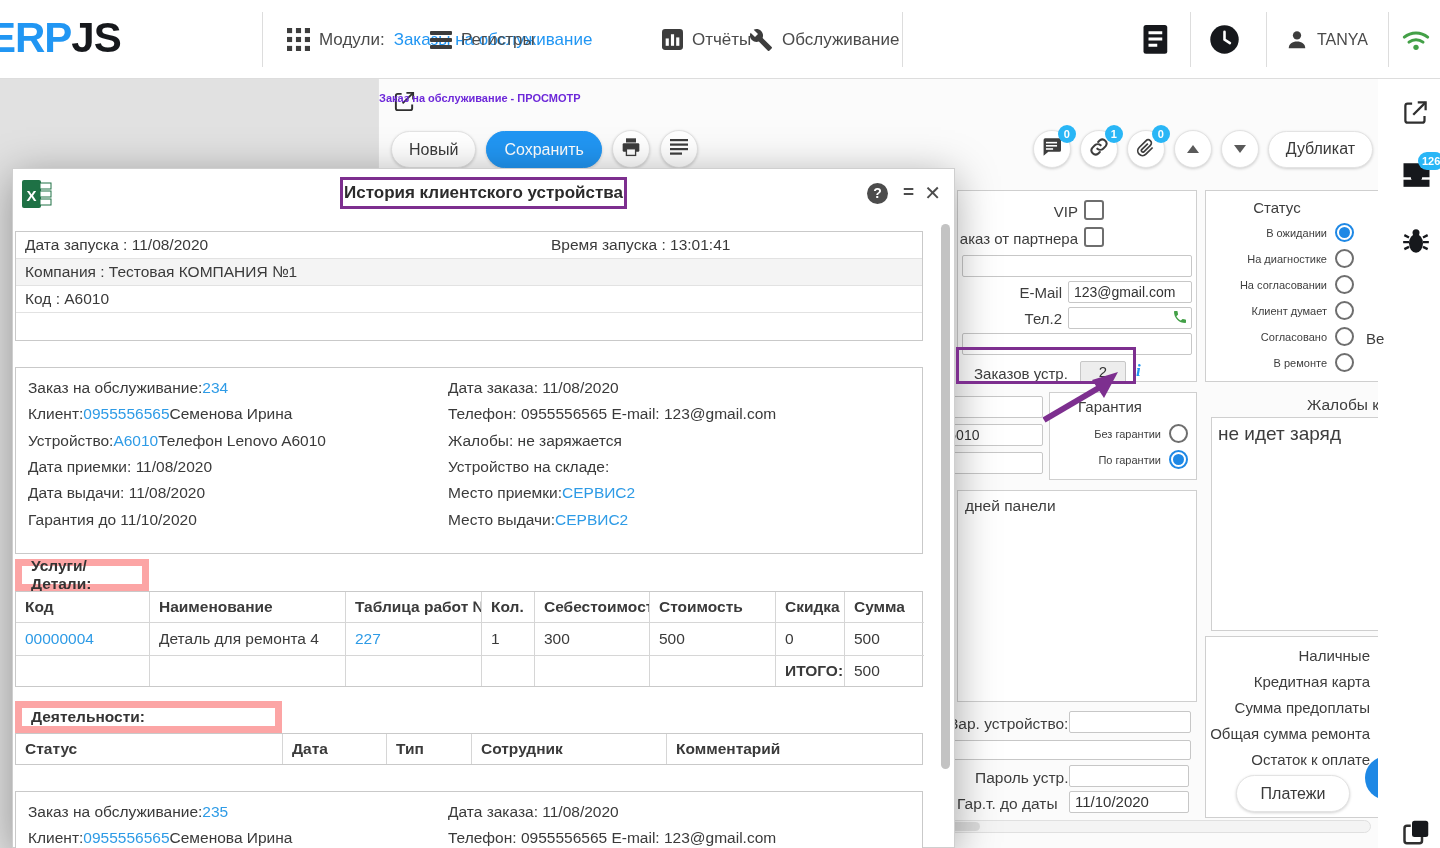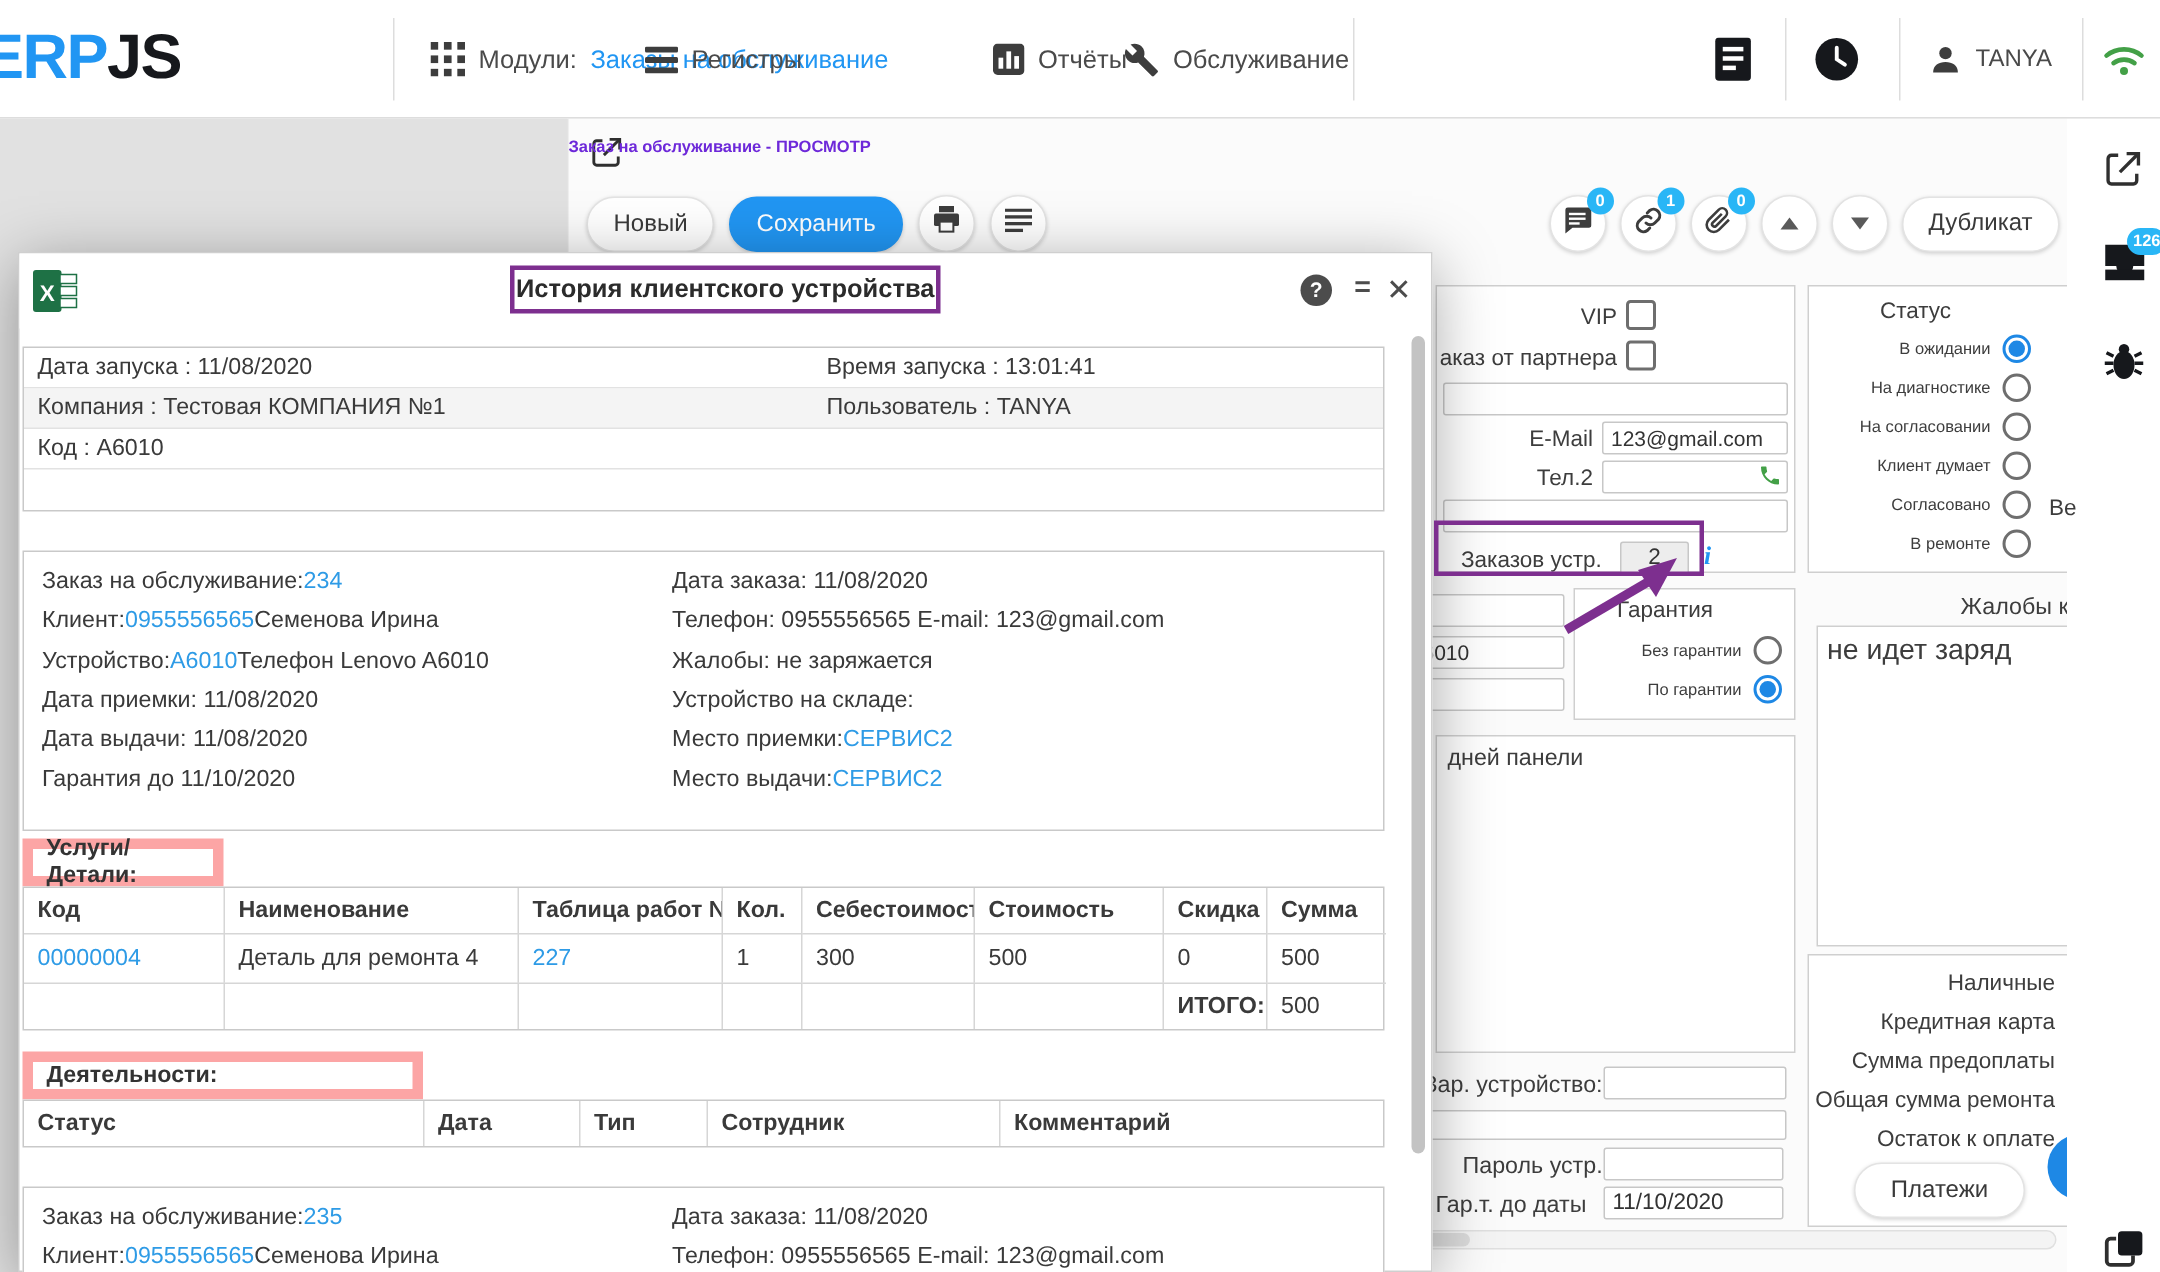--- a/index.html
+++ b/index.html
@@ -407,21 +407,20 @@
     </div>
     <div class="vthumb"></div>
 
     <div class="info-tbl">
       <div class="info-row">
         <div class="info-cell">Дата запуска : 11/08/2020</div>
         <div class="info-cell" style="padding-left:4px">Время запуска : 13:01:41</div>
       </div>
       <div class="info-row" style="background:#f4f4f4">
         <div class="info-cell">Компания : Тестовая КОМПАНИЯ №1</div>
-        <div class="info-cell" style="padding-left:4px">Пользователь : TANYA</div>
       </div>
       <div class="info-row">
         <div class="info-cell">Код : A6010</div>
         <div class="info-cell" style="padding-left:4px"></div>
       </div>
       <div class="info-row">
         <div class="info-cell" style="padding-left:4px"></div>
       </div>
     </div>
 

